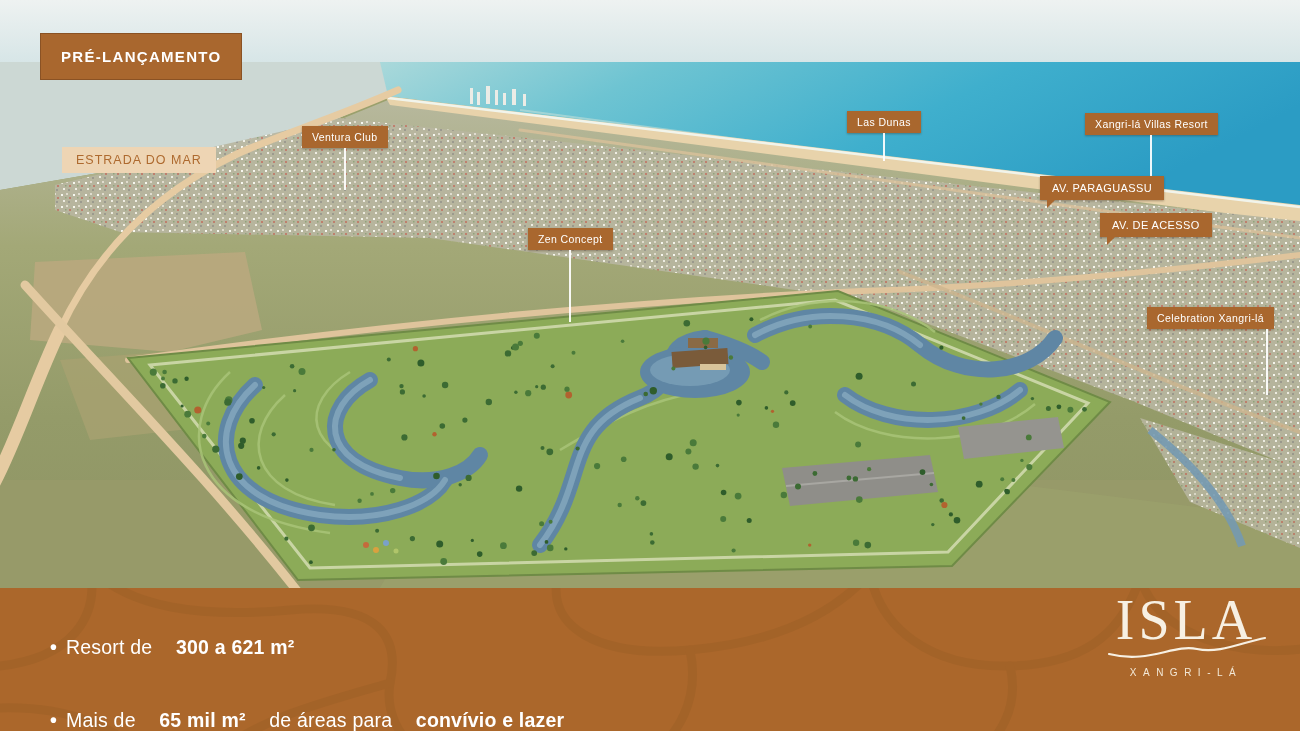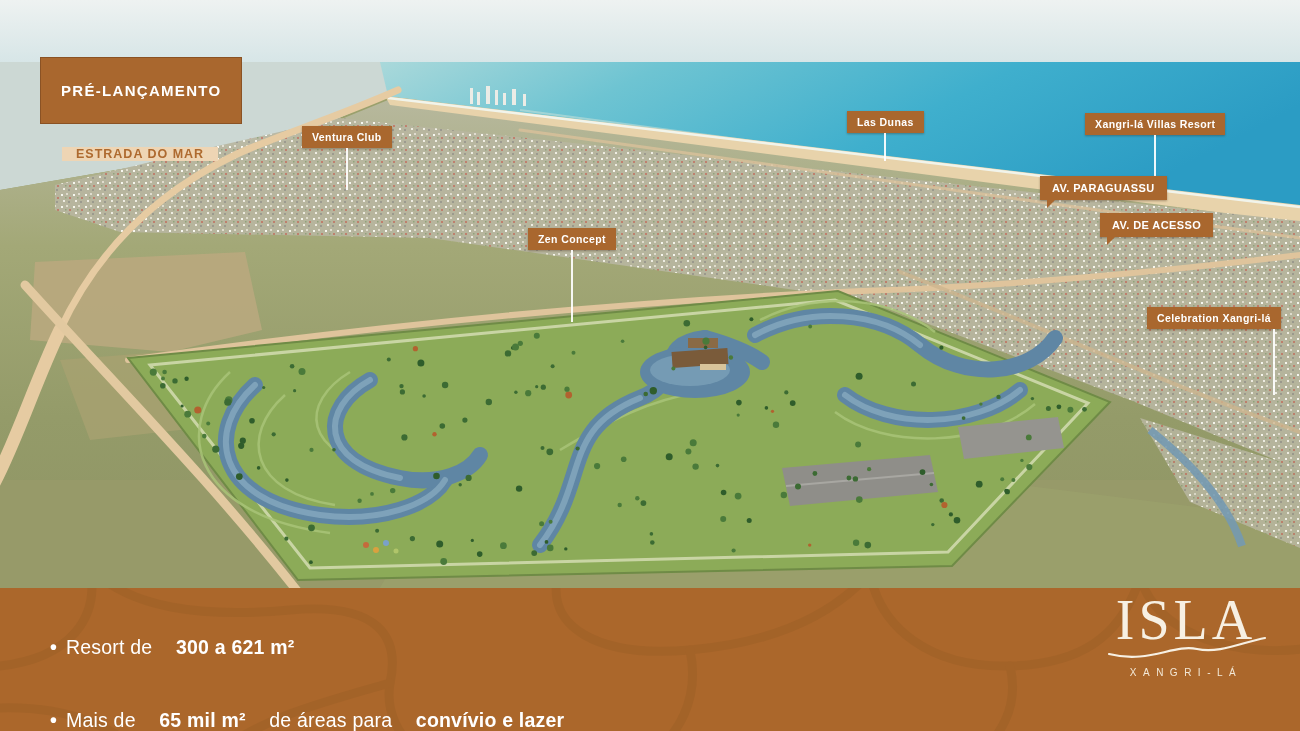--- a/index.html
+++ b/index.html
@@ -9,32 +9,32 @@
     background:#9aa06c;
   }
   
   #scene{position:absolute;left:0;top:0;width:1300px;height:588px;display:block;}
 
   
   .pre-badge{
     position:absolute;left:40px;top:33px;
     background:#a9672e;border:1px solid #8a5224;
     color:#fff;font-weight:700;font-size:15px;letter-spacing:1.3px;
-    padding:24px 20px;white-space:nowrap;margin-top:24px;
+    padding:14px 20px;white-space:nowrap;
   }
 
   
   .plabel{position:absolute;display:flex;flex-direction:column;align-items:center;z-index:5;}
   .plabel .tag{
-    background:#a9672e;color:#fff;font-weight:700;font-size:10.5px;
+    background:#a9672e;color:#fff;font-weight:400;font-size:10.5px;
     letter-spacing:.4px;padding:5px 10px;white-space:nowrap;
     box-shadow:0 1px 2px rgba(60,30,5,.35);
   }
   .plabel .leader{width:2px;background:rgba(255,255,255,.92);}
-  .tan .tag{background:#eed5b4;color:#ae6a2f;font-size:12.5px;letter-spacing:1px;padding:0 14px;box-shadow:none;}
+  .tan .tag{background:#eed5b4;color:#ae6a2f;font-size:12.5px;letter-spacing:1px;padding:6px 14px;box-shadow:none;}
   .tail .tag{position:relative;font-size:11px;padding:6px 12px;}
   .tail .tag::after{
     content:"";position:absolute;left:7px;bottom:-8px;width:0;height:0;
     border-top:9px solid #a9672e;border-right:9px solid transparent;
   }
   #lb-estrada{left:62px;top:147px;}
   #lb-ventura{left:302px;top:126px;}
   #lb-zen{left:528px;top:228px;}
   #lb-dunas{left:847px;top:111px;}
   #lb-villas{left:1085px;top:113px;}

